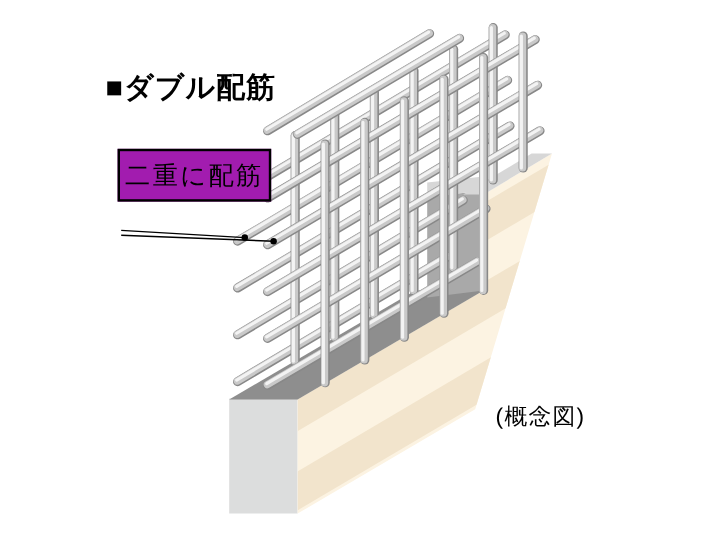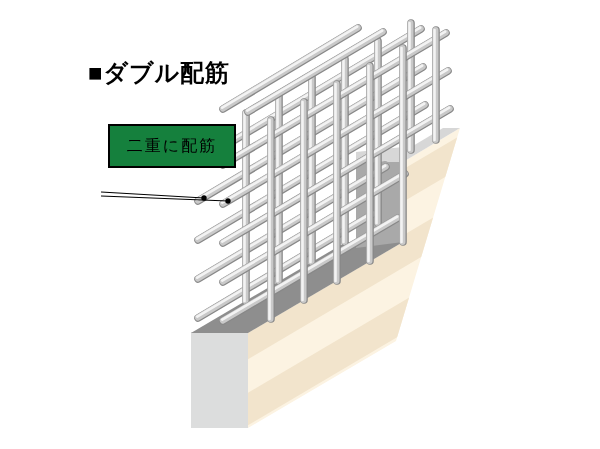--- a/index.html
+++ b/index.html
@@ -1,25 +1,25 @@
 <!DOCTYPE html>
 <html><head>
 <meta charset="utf-8">
 <style>
   html,body{margin:0;padding:0;background:#ffffff;}
   #stage{
     position:relative;width:588px;height:449px;background:#ffffff;overflow:hidden;
-    font-family:Liberation Mono, monospace;
+    font-family:Liberation Sans, sans-serif;
   }
   #diagram-svg{position:absolute;left:0;top:0;width:600px;height:449px;}
   .txt{position:absolute;color:#000;white-space:nowrap;}
   #title{left:88px;top:57px;font-size:24px;font-weight:bold;letter-spacing:1px;}
   #boxed-label{
-    left:108px;top:124px;width:124px;height:40px;border:2px solid #000;background:#15803d;
-    font-size:16px;display:flex;align-items:center;justify-content:center;letter-spacing:2px;
+    left:98px;top:124px;width:124px;height:40px;border:2px solid #000;background:#a21caf;
+    font-size:21px;display:flex;align-items:center;justify-content:center;letter-spacing:2px;
   }
   #rebar-label{left:97px;top:181px;font-size:21px;letter-spacing:2px;}
   #caption{left:413px;top:334px;font-size:19px;letter-spacing:1px;}
 </style>
 </head>
 <body>
 
 <div id="stage">
 
   <svg id="diagram-svg" viewBox="0 0 600 449">
@@ -117,14 +117,15 @@
       <line x1="101" y1="196" x2="228" y2="201" stroke="#000000" stroke-width="1.2"></line>
       <circle cx="204" cy="198" r="2.7" fill="#000000"></circle>
       <circle cx="228" cy="201" r="2.7" fill="#000000"></circle>
     </svg>
 
   <div id="title" class="txt">■ダブル配筋</div>
 
   <div id="boxed-label" class="txt">二重に配筋</div>
 
 
+  <div id="caption" class="txt">(概念図)</div>
 
 </div>
 
 </body></html>

